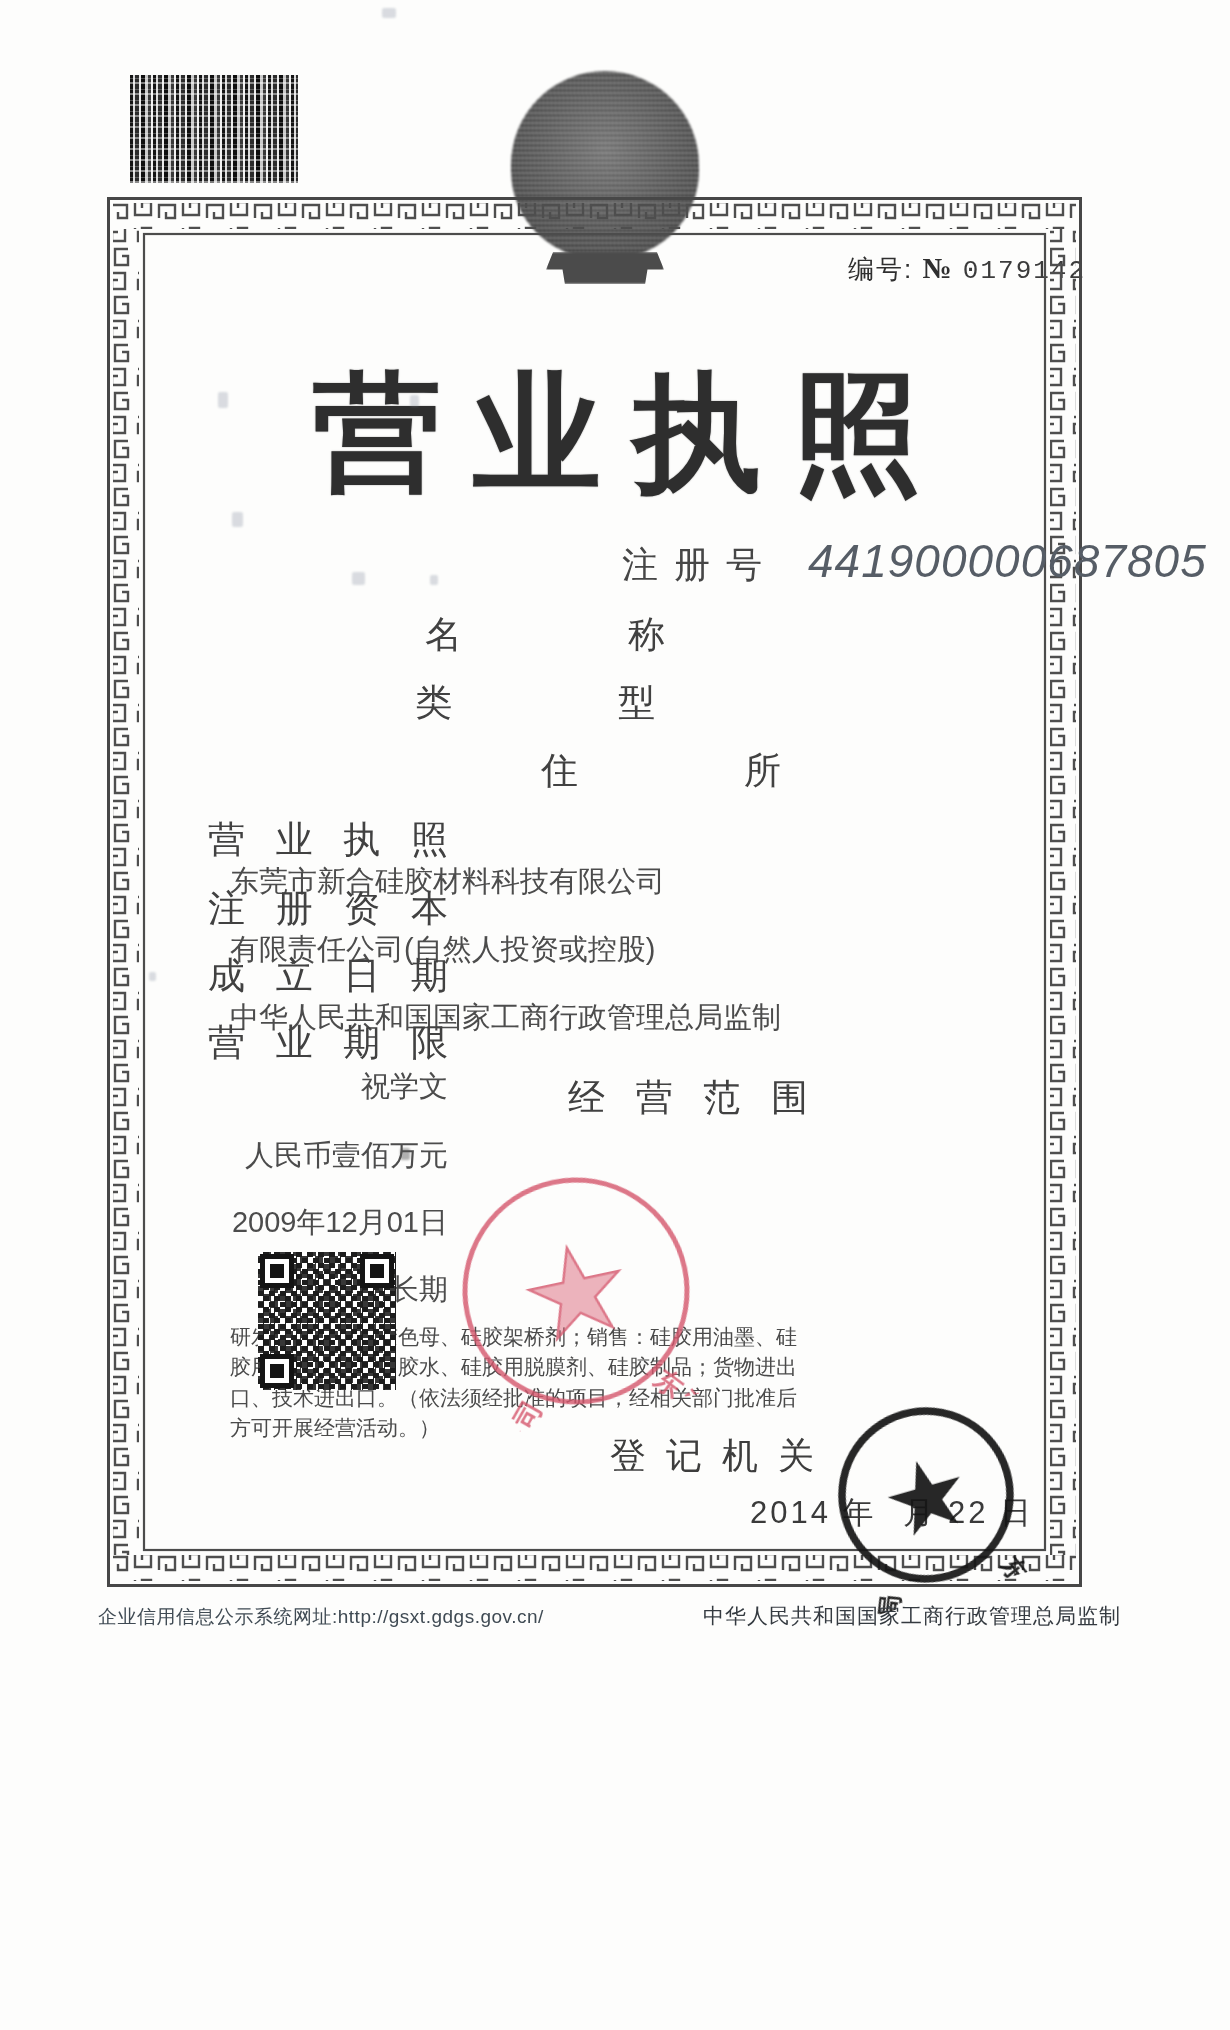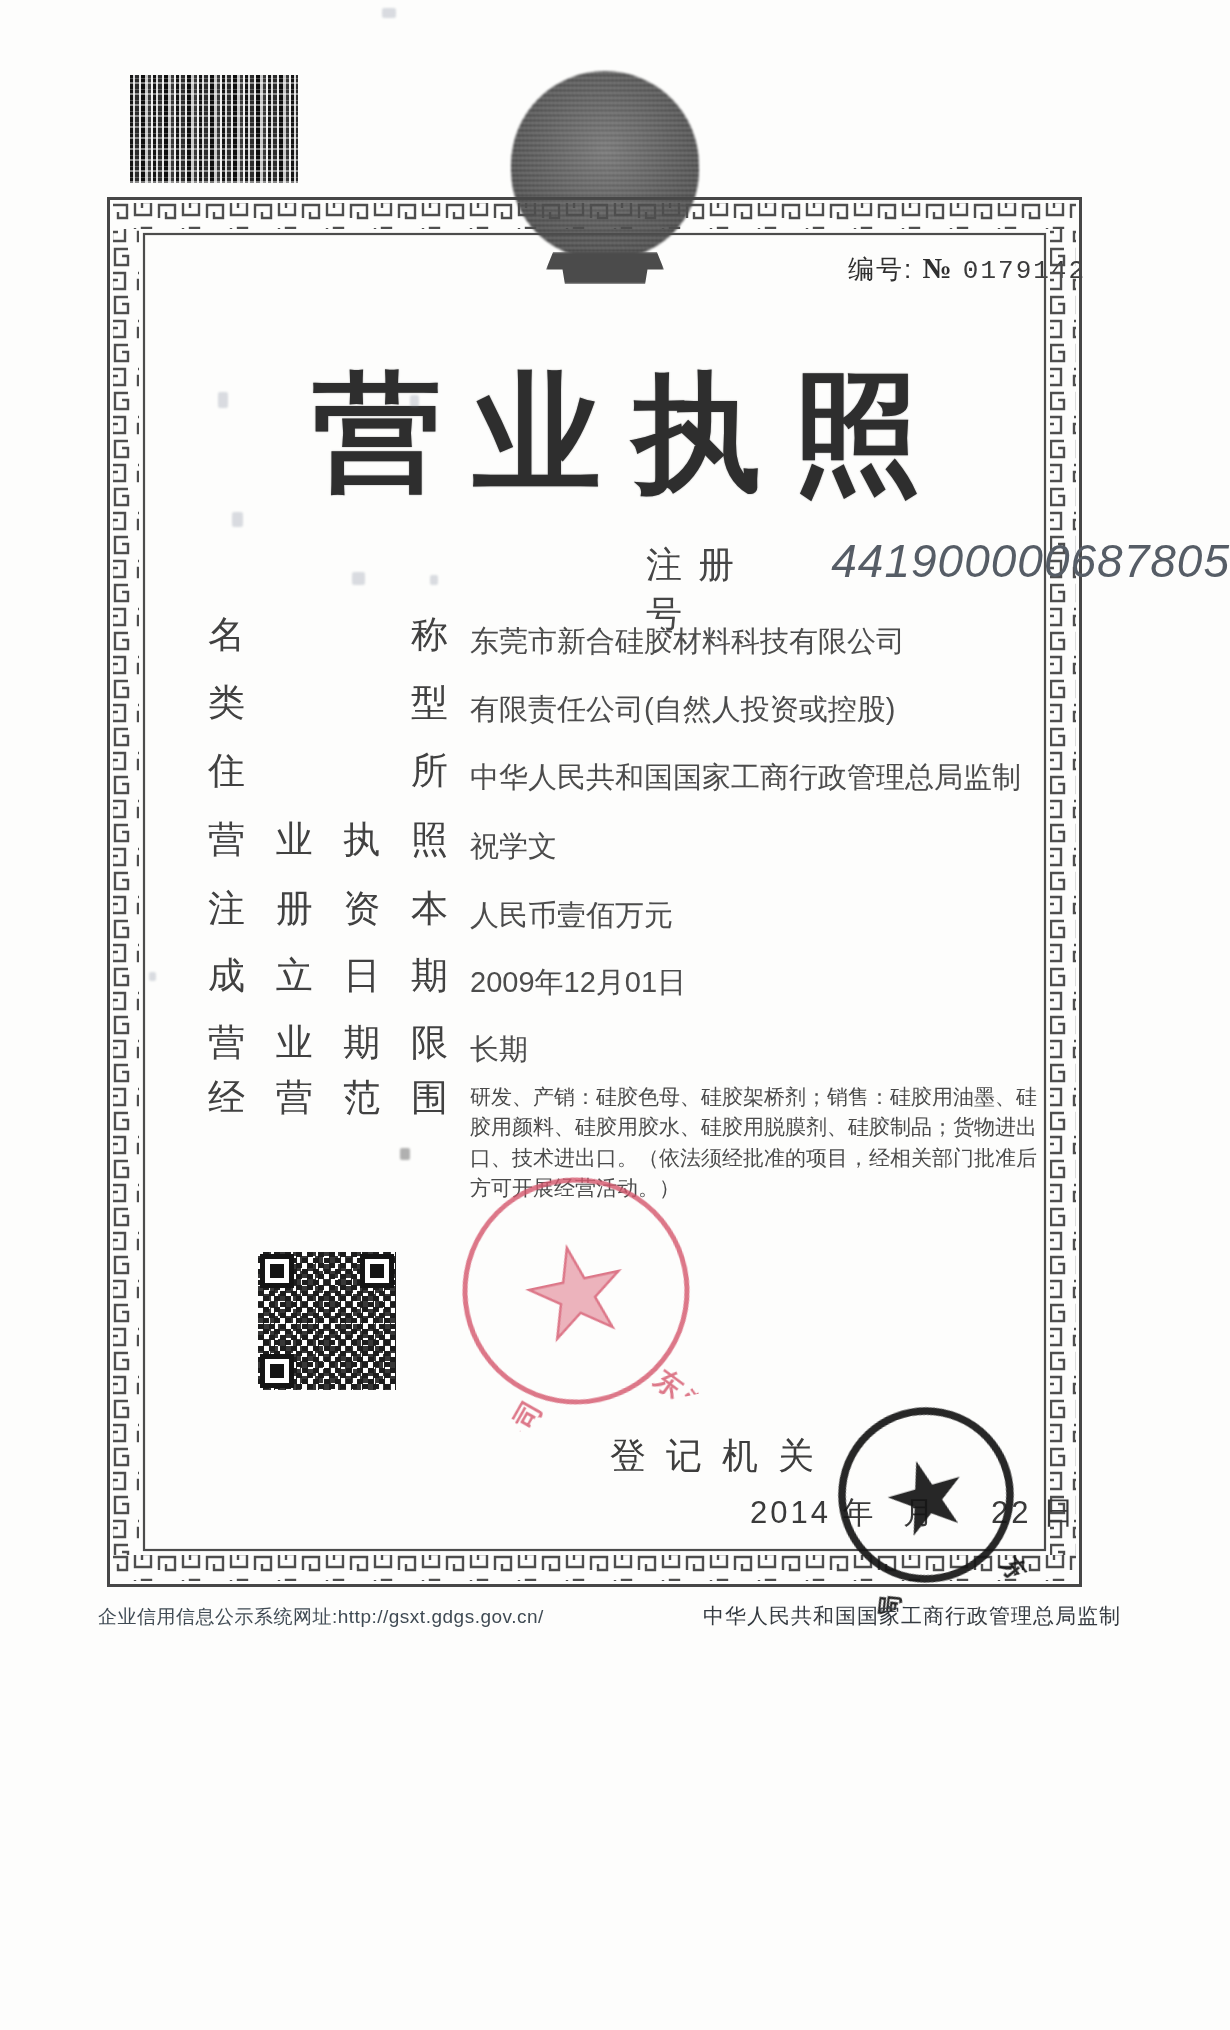--- a/index.html
+++ b/index.html
@@ -38,25 +38,25 @@
   
   .frame{position:absolute;left:107px;top:197px;}
   
   .title{
     position:absolute;left:293px;top:348px;width:680px;
     font-size:128px;font-weight:900;letter-spacing:32px;color:#2e2e2e;
     text-shadow:0 0 1.5px rgba(0,0,0,.45);
     filter:blur(.3px);white-space:nowrap;text-align:center;
   }
   
-  .regline{position:absolute;left:622px;top:534px;display:flex;align-items:baseline;gap:30px;margin-left:24px;}
+  .regline{position:absolute;left:622px;top:534px;display:flex;align-items:baseline;gap:30px;}
   .regline .lbl{font-size:36px;letter-spacing:16px;color:#464646;}
   .regline .num{font-size:46px;color:#565d66;letter-spacing:1px;font-style:italic;}
   
-  .row{position:absolute;left:208px;display:flex;align-items:flex-start;}
+  .row{position:absolute;left:208px;display:flex;align-items:flex-end;flex-direction:column;}
   .row-label{
     width:240px;flex:0 0 240px;font-size:37px;color:#414141;
     text-align:justify;text-align-last:justify;line-height:1.1;
   }
   .row-value{margin-left:22px;font-size:29px;color:#4c4c4c;padding-top:7px;white-space:nowrap;}
   .row--scope .row-value{white-space:normal;width:578px;font-size:21px;line-height:1.45;padding-top:4px;color:#4a4a4a;}
   
   .qr{
     position:absolute;left:258px;top:1252px;width:138px;height:138px;
     background:
@@ -71,21 +71,21 @@
   .qr .f-tr{right:2px;top:2px;}
   .qr .f-bl{left:2px;bottom:2px;}
   
   .seal-red{position:absolute;left:450px;top:1165px;transform:rotate(-12deg);opacity:.8;filter:blur(.4px);}
   .seal-black{position:absolute;left:824px;top:1393px;transform:rotate(-16deg);opacity:.92;filter:blur(.3px);}
   
   .registrar{position:absolute;left:610px;top:1432px;font-size:36px;letter-spacing:20px;color:#3d3d3d;text-align:right;}
   .date-part{position:absolute;top:1492px;font-size:31px;color:#3a3a3a;letter-spacing:3px;}
   .d-year{left:750px;}
   .d-month{left:903px;}
-  .d-day{left:948px;margin-left:43px;}
+  .d-day{left:948px;}
   
   .footer-left{position:absolute;left:98px;top:1604px;font-size:19px;color:#3f4a53;letter-spacing:.5px;}
   .footer-right{position:absolute;left:703px;top:1602px;font-size:21px;color:#343a40;letter-spacing:1px;}
   
   .smudge{position:absolute;background:#7d8799;opacity:.28;filter:blur(1.3px);border-radius:2px;}
 </style>
 </head>
 <body>
 
 <div id="canvas">

